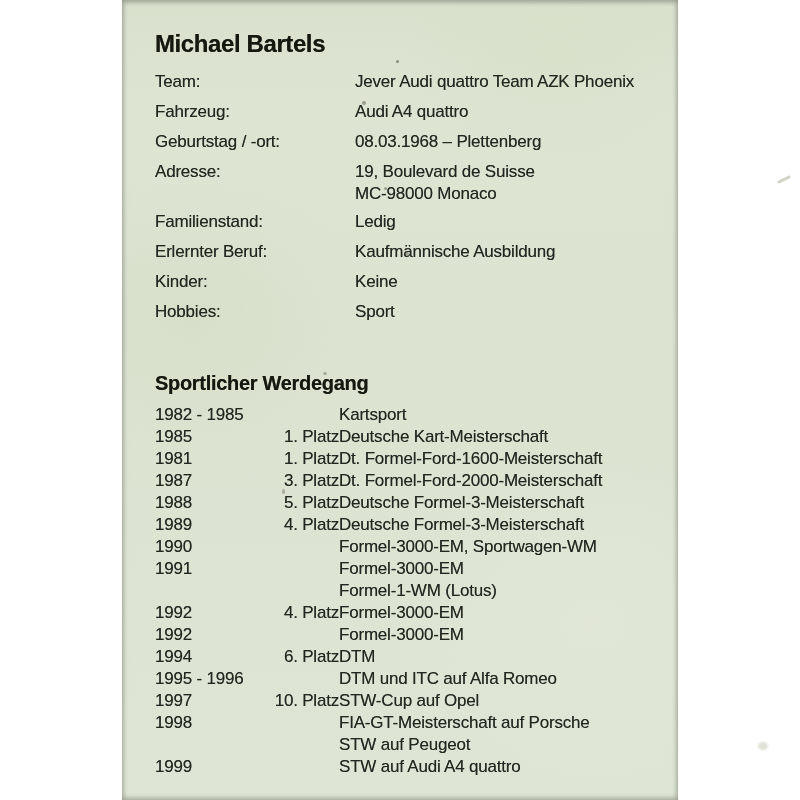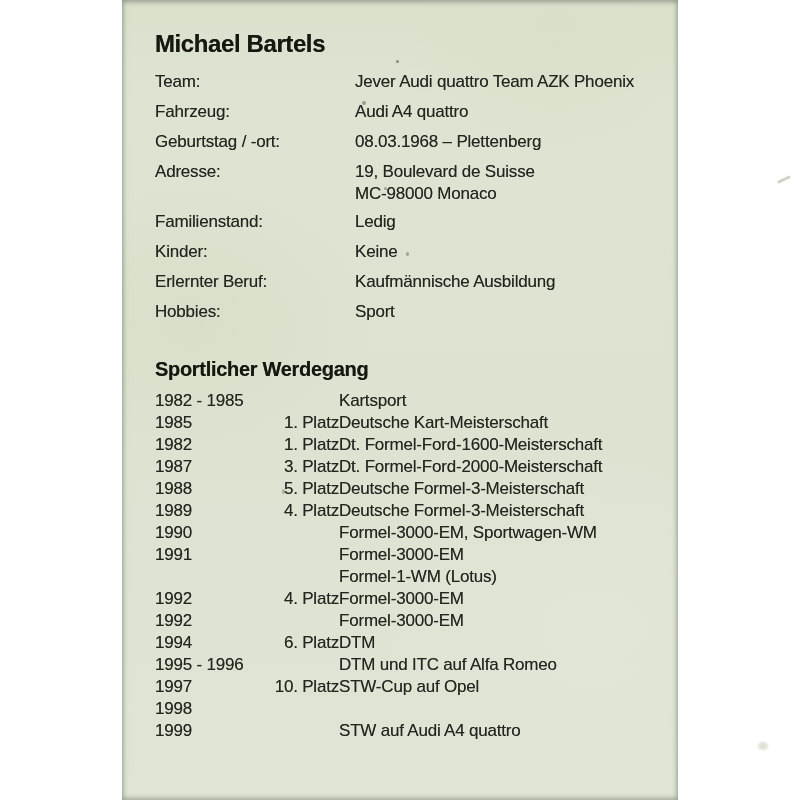--- a/index.html
+++ b/index.html
@@ -40,21 +40,21 @@
   }
 
   
   .profile { margin-top: 13px; font-size: 17px; line-height: 22px; letter-spacing: -0.2px; }
   .prow { display: grid; grid-template-columns: 200px 1fr; margin-top: 8px; }
   .prow.gap { margin-top: 6px; }
   .plabel, .vline { text-shadow: 0 0 .4px rgba(33,38,31,.55); }
 
   
   h2.heading {
-    margin-top: 34px;
+    margin-top: 48px;
     font-size: 20px;
     line-height: 24px;
     font-weight: 700;
     letter-spacing: -0.3px;
     color: #15180f;
     text-shadow: 0 0 .5px rgba(21,24,15,.7);
   }
   .career { margin-top: 9px; font-size: 17px; line-height: 22px; letter-spacing: -0.2px; }
   .crow { display: grid; grid-template-columns: 96px 88px 1fr; column-gap: 0; }
   .crow .rank { text-align: right; }
@@ -110,30 +110,30 @@
   </div>
 
   <div class="prow gap">
     <div class="plabel">Familienstand:</div>
     <div class="pvalues">
             <div class="vline">Ledig</div>
           </div>
   </div>
 
   <div class="prow">
+    <div class="plabel">Erlernter Beruf:</div>
+    <div class="pvalues">
+            <div class="vline">Kaufmännische Ausbildung</div>
+          </div>
+  </div>
+
+  <div class="prow">
     <div class="plabel">Kinder:</div>
     <div class="pvalues">
             <div class="vline">Keine</div>
-          </div>
-  </div>
-
-  <div class="prow">
-    <div class="plabel">Erlernter Beruf:</div>
-    <div class="pvalues">
-            <div class="vline">Kaufmännische Ausbildung</div>
           </div>
   </div>
 
   <div class="prow">
     <div class="plabel">Hobbies:</div>
     <div class="pvalues">
             <div class="vline">Sport</div>
           </div>
   </div>
 </div>
@@ -151,21 +151,21 @@
 
   <div class="crow">
     <div class="year">1985</div>
     <div class="rank">1. Platz</div>
     <div class="desc">
             <div class="dline">Deutsche Kart-Meisterschaft</div>
           </div>
   </div>
 
   <div class="crow">
-    <div class="year">1982</div>
+    <div class="year">1981</div>
     <div class="rank">1. Platz</div>
     <div class="desc">
             <div class="dline">Dt. Formel-Ford-1600-Meisterschaft</div>
           </div>
   </div>
 
   <div class="crow">
     <div class="year">1987</div>
     <div class="rank">3. Platz</div>
     <div class="desc">
@@ -242,20 +242,24 @@
     <div class="year">1997</div>
     <div class="rank">10. Platz</div>
     <div class="desc">
             <div class="dline">STW-Cup auf Opel</div>
           </div>
   </div>
 
   <div class="crow">
     <div class="year">1998</div>
     <div class="rank"></div>
+    <div class="desc">
+            <div class="dline">FIA-GT-Meisterschaft auf Porsche</div>
+            <div class="dline">STW auf Peugeot</div>
+          </div>
   </div>
 
   <div class="crow">
     <div class="year">1999</div>
     <div class="rank"></div>
     <div class="desc">
             <div class="dline">STW auf Audi A4 quattro</div>
           </div>
   </div>
 </div>

